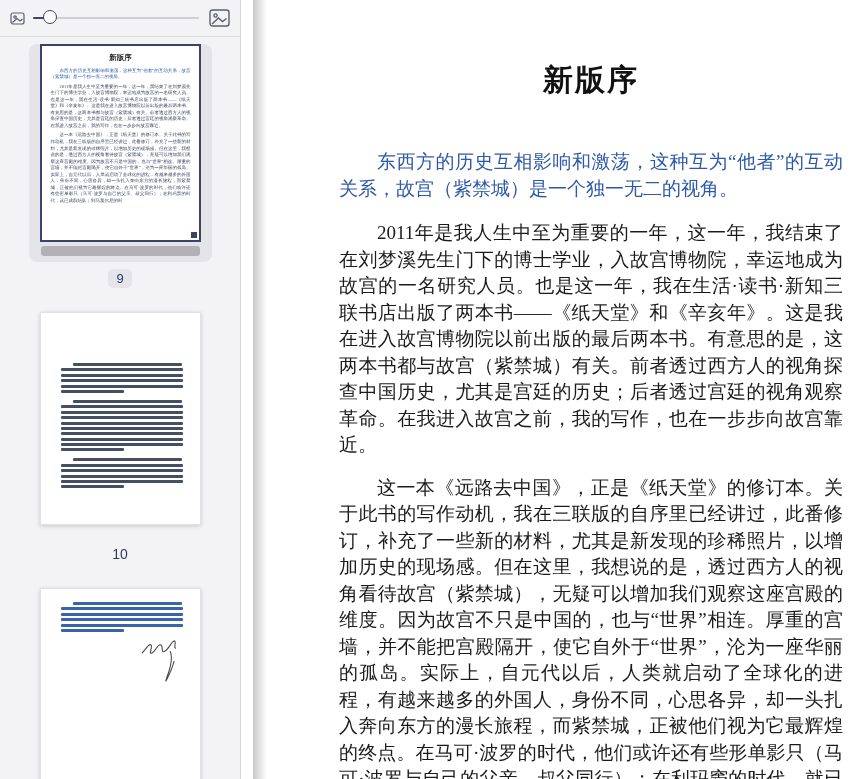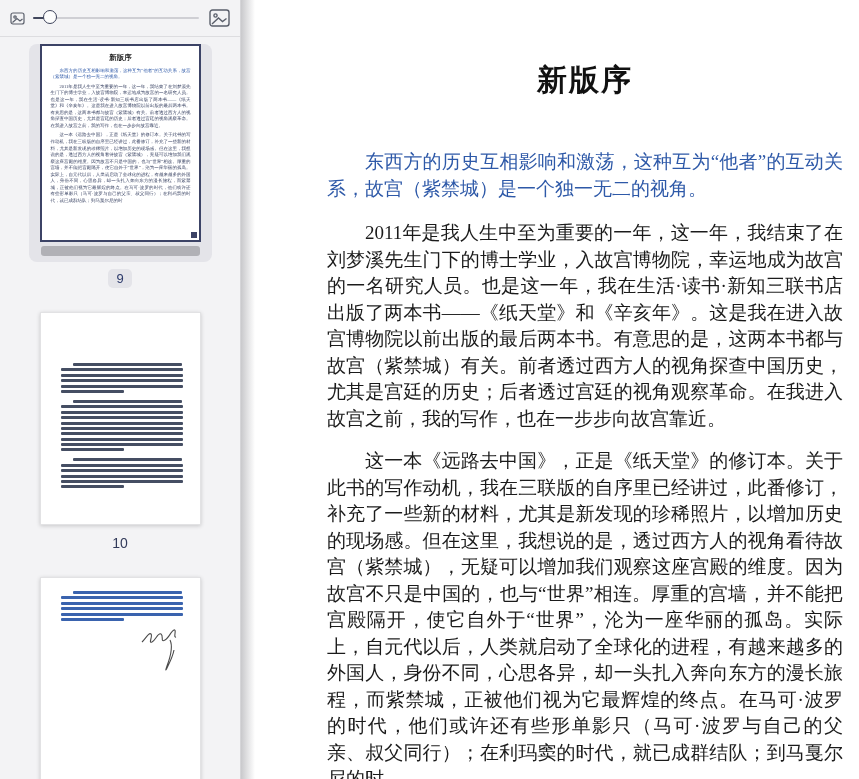--- a/index.html
+++ b/index.html
@@ -1,17 +1,17 @@
 <!DOCTYPE html>
 <html><head>
 <meta charset="utf-8">
 <style>
   html,body{margin:0;padding:0;}
   body{width:859px;height:779px;overflow:hidden;font-family:"Liberation Sans","DejaVu Sans",sans-serif;background:#fff;}
-  .app{display:flex;width:859px;height:661px;}
+  .app{display:flex;width:859px;height:661px;gap:12px;}
 
   
   .sidebar{width:241px;height:779px;background:#f3f3f5;border-right:1px solid #d5d5d8;box-sizing:border-box;flex:0 0 auto;position:relative;overflow:hidden;}
   .sb-toolbar{height:37px;border-bottom:1px solid #dddde0;display:flex;align-items:center;padding:0 10px;box-sizing:border-box;}
   .sb-icon{display:flex;align-items:center;justify-content:center;color:#5a5f6b;}
   .sb-icon.small{margin-right:8px;}
   .sb-icon.large{margin-left:10px;}
   .slider{position:relative;flex:1;height:16px;cursor:pointer;}
   .slider .track{position:absolute;left:0;right:0;top:7px;height:2px;background:#cfcfd4;border-radius:1px;}
   .slider .fill{position:absolute;left:0;top:7px;height:2px;width:17px;background:#41465c;border-radius:1px;}
@@ -23,21 +23,21 @@
   .thumb-card{width:183px;background:#e4e4e9;border-radius:8px;padding:0 0 6px 0;display:flex;flex-direction:column;align-items:center;cursor:pointer;}
   .thumb-page{position:relative;width:161px;height:198px;background:#fff;border:2px solid #3c4366;box-sizing:border-box;overflow:hidden;}
   .corner-notch{position:absolute;right:2px;bottom:2px;width:6px;height:6px;background:#3c4366;}
   .thumb-bar{width:159px;height:10px;margin-top:4px;background:#b1b1b6;border-radius:3px;}
   .mini-doc{width:314px;height:388px;transform:scale(0.5);transform-origin:0 0;box-sizing:border-box;padding:14px 17px 0 17px;font-family:"Liberation Serif","DejaVu Serif",serif;}
   .mini-title{text-align:center;font-size:15px;font-weight:bold;color:#1d1d1d;margin-bottom:9px;}
   .mini-epi{margin:0 0 6px 0;font-size:9px;line-height:1.45;color:#2e59a8;text-align:justify;text-indent:2em;}
   .mini-p{margin:0 0 6px 0;font-size:9px;line-height:1.45;color:#394363;text-align:justify;text-indent:2em;}
 
   .page-badge{margin-top:7px;min-width:14px;padding:2px 5px;background:#e4e4e9;border-radius:5px;text-align:center;font-size:13px;color:#2c3a6b;}
-  .page-label{margin-top:10px;font-size:14px;color:#323a5a;}
+  .page-label{margin-top:21px;font-size:14px;color:#323a5a;}
 
   
   .thumb-plain{width:161px;height:213px;background:#fff;border:1px solid #e2e2e4;box-sizing:border-box;box-shadow:0 1px 4px rgba(0,0,0,0.18);cursor:pointer;overflow:hidden;}
   .thumb-plain.t2{margin-top:24px;}
   .thumb-plain.t3{margin-top:26px;height:300px;}
   .tlines{padding:50px 17px 0 20px;}
   .tlines.top{padding-top:13px;}
   .bar-para{margin-bottom:7px;}
   .bar-line{height:3px;margin-bottom:2.4px;background:#454e63;border-radius:1px;}
   .tlines.blue .bar-line{background:#3a63ae;}

